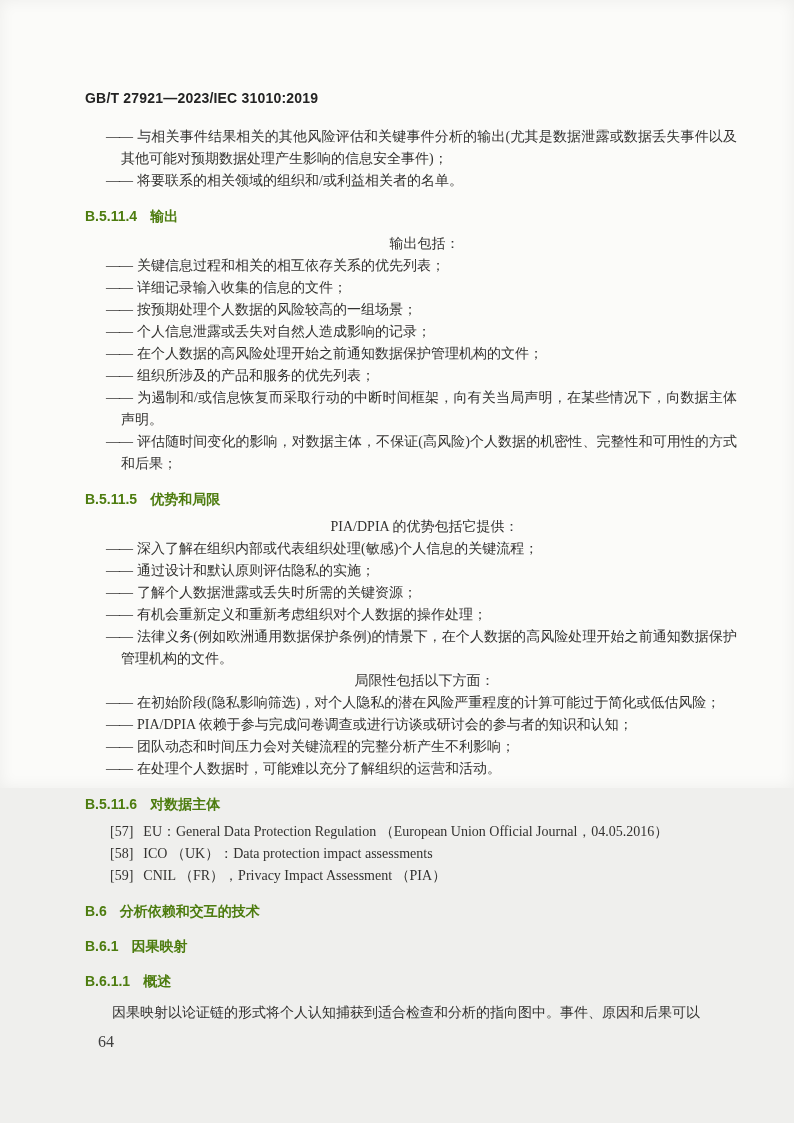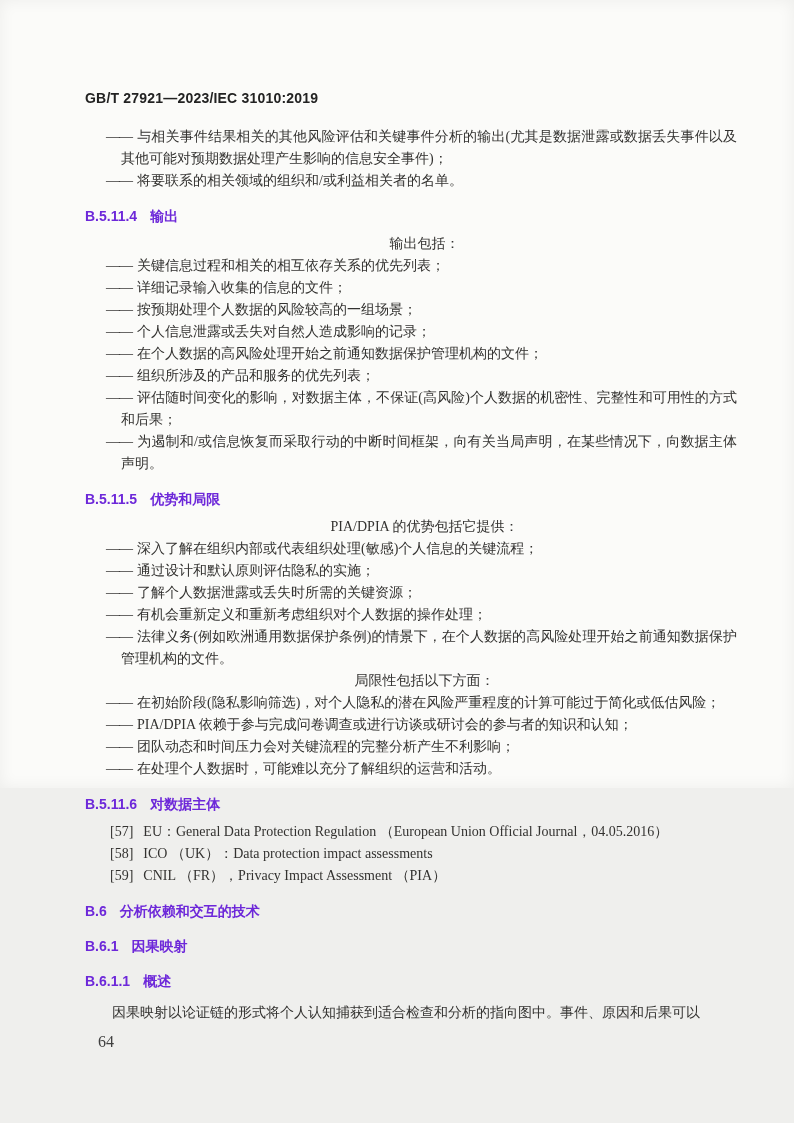--- a/index.html
+++ b/index.html
@@ -22,21 +22,21 @@
     line-height: 20px;
     letter-spacing: 0.2px;
     margin-bottom: 18px;
     color: #222;
   }
   .section-heading {
     font-family: "Liberation Sans", "DejaVu Sans", sans-serif;
     font-weight: bold;
     font-size: 14px;
     line-height: 22px;
-    color: #6d28d9;
+    color: #4d7c0f;
     margin-top: 13px;
     margin-bottom: 6px;
   }
   .section-heading .num { margin-right: 13px; }
   .lead { text-indent: 27px; text-align: center; }
   .dash-item {
     padding-left: 36px;
     text-indent: -15px;
     text-align: justify;
     word-break: break-all;
@@ -71,22 +71,22 @@
   <p class="section-heading"><span class="num">B.5.11.4</span><span>输出</span></p>
 
   <p class="lead">输出包括：</p>
 
   <p class="dash-item"><span class="dash">——</span><span>关键信息过程和相关的相互依存关系的优先列表；</span></p>
   <p class="dash-item"><span class="dash">——</span><span>详细记录输入收集的信息的文件；</span></p>
   <p class="dash-item"><span class="dash">——</span><span>按预期处理个人数据的风险较高的一组场景；</span></p>
   <p class="dash-item"><span class="dash">——</span><span>个人信息泄露或丢失对自然人造成影响的记录；</span></p>
   <p class="dash-item"><span class="dash">——</span><span>在个人数据的高风险处理开始之前通知数据保护管理机构的文件；</span></p>
   <p class="dash-item"><span class="dash">——</span><span>组织所涉及的产品和服务的优先列表；</span></p>
+  <p class="dash-item"><span class="dash">——</span><span>为遏制和/或信息恢复而采取行动的中断时间框架，向有关当局声明，在某些情况下，向数据主体声明。</span></p>
   <p class="dash-item"><span class="dash">——</span><span>评估随时间变化的影响，对数据主体，不保证(高风险)个人数据的机密性、完整性和可用性的方式和后果；</span></p>
-  <p class="dash-item"><span class="dash">——</span><span>为遏制和/或信息恢复而采取行动的中断时间框架，向有关当局声明，在某些情况下，向数据主体声明。</span></p>
 
   <p class="section-heading"><span class="num">B.5.11.5</span><span>优势和局限</span></p>
 
   <p class="lead">PIA/DPIA 的优势包括它提供：</p>
 
   <p class="dash-item"><span class="dash">——</span><span>深入了解在组织内部或代表组织处理(敏感)个人信息的关键流程；</span></p>
   <p class="dash-item"><span class="dash">——</span><span>通过设计和默认原则评估隐私的实施；</span></p>
   <p class="dash-item"><span class="dash">——</span><span>了解个人数据泄露或丢失时所需的关键资源；</span></p>
   <p class="dash-item"><span class="dash">——</span><span>有机会重新定义和重新考虑组织对个人数据的操作处理；</span></p>
   <p class="dash-item"><span class="dash">——</span><span>法律义务(例如欧洲通用数据保护条例)的情景下，在个人数据的高风险处理开始之前通知数据保护管理机构的文件。</span></p>

